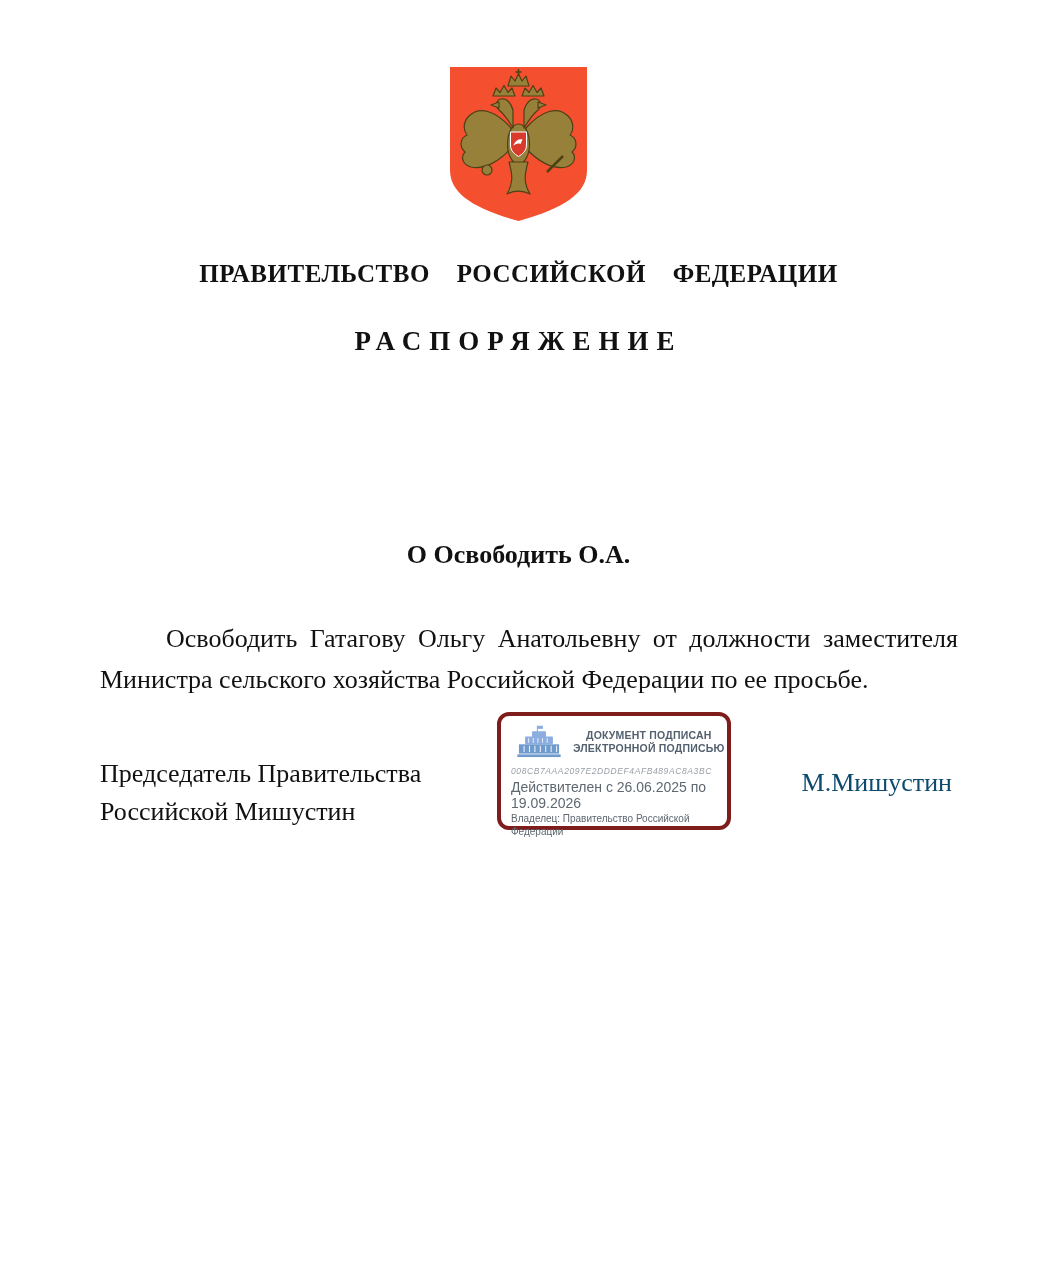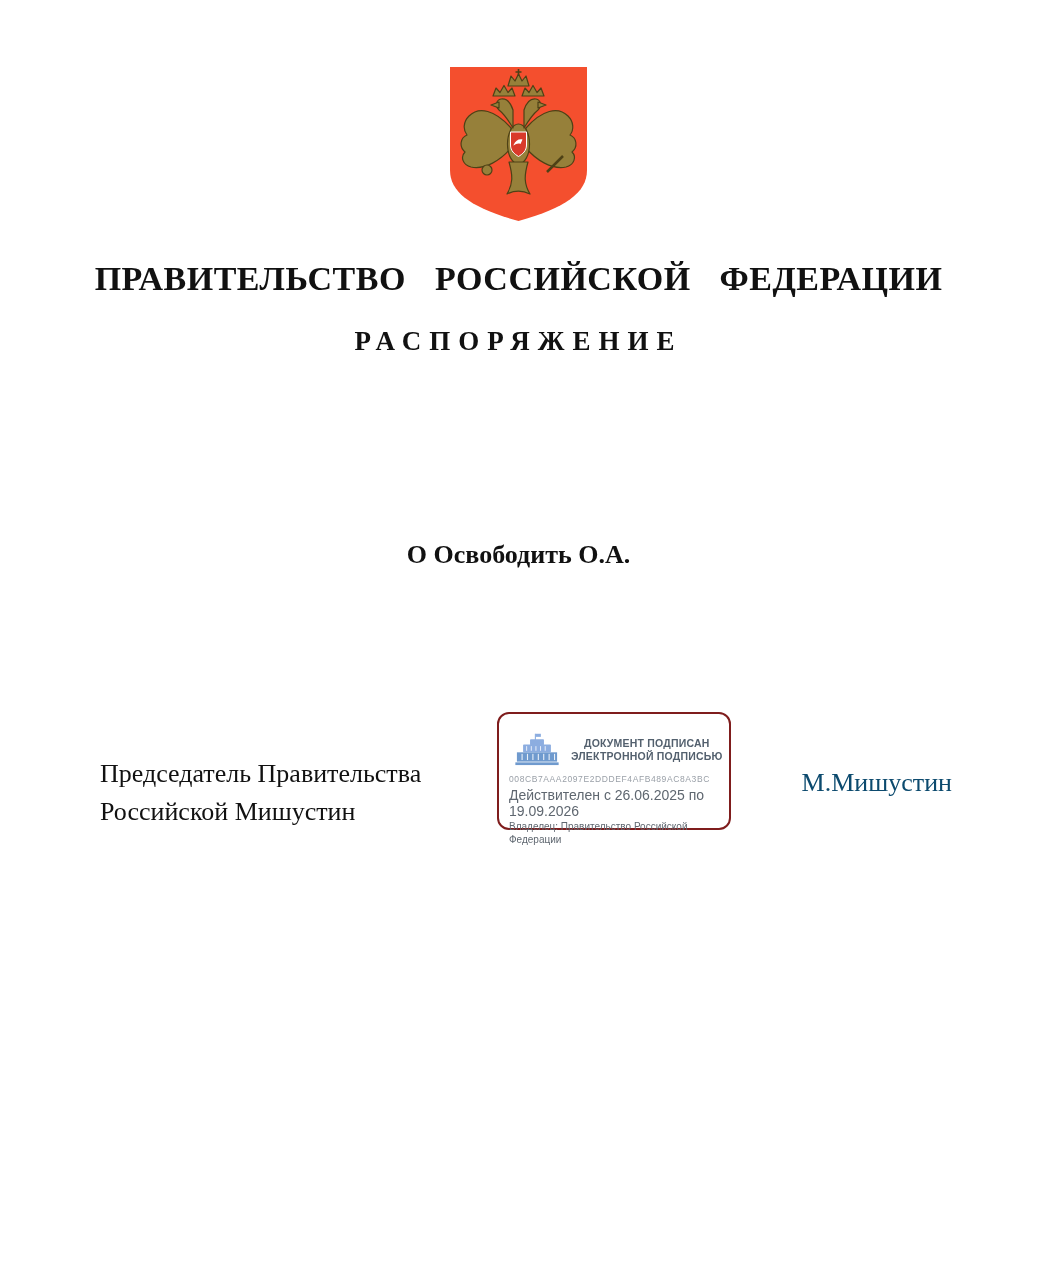--- a/index.html
+++ b/index.html
@@ -8,21 +8,21 @@
     position:relative;
     width:1037px; height:1280px;
     background:#ffffff;
     font-family:"Liberation Serif", serif;
     color:#1a1a1a;
     overflow:hidden;
   }
   .emblem { position:absolute; left:447px; top:66px; width:143px; height:156px; }
   .org-title {
     position:absolute; left:0; top:260px; width:1037px;
-    text-align:center; font-size:34px; font-weight:bold;
+    text-align:center; font-size:25px; font-weight:bold;
     letter-spacing:0.5px; word-spacing:20px; color:#111;
     font-stretch:condensed;
   }
   .doc-type {
     position:absolute; left:0; top:326px; width:1037px;
     text-align:center; font-size:27px; letter-spacing:8px; color:#111;font-weight:bold;
   }
   .date-line {
     position:absolute; left:0; top:376px; width:1037px;
     text-align:center; font-size:27px; word-spacing:5px; color:#111;
@@ -44,33 +44,33 @@
   .sig-title {
     position:absolute; left:100px; top:55px; width:332px;
     text-align:left; font-size:26px; line-height:38px; color:#111;
   }
   .signer-name {
     position:absolute; right:85px; top:68px;
     font-size:26px; color:#0c4a6e;text-align:center;
   }
   .stamp {
     position:absolute; left:497px; top:12px; width:234px; height:118px;
-    border:2px solid #7f1d1d; border-radius:12px; background:#fff;
+    border:4px solid #7f1d1d; border-radius:12px; background:#fff;
     font-family:"Liberation Sans", sans-serif;
-    padding:19px 10px 6px 10px;
+    padding:9px 10px 6px 10px;
   }
   .stamp-top { display:flex; align-items:center; gap:6px; }
   .stamp-icon { flex:0 0 56px; height:34px; }
   .stamp-head {
     flex:1; text-align:center; font-size:10.5px; font-weight:bold;
     line-height:13px; color:#53606e; letter-spacing:0.2px; white-space:nowrap;
   }
   .stamp-cert {
     margin-top:7px; font-size:8.5px; letter-spacing:0.6px;
-    color:#9aa0a8; white-space:nowrap;
+    color:#9aa0a8; white-space:nowrap;font-style:italic;
   }
   .stamp-valid { margin-top:3px; font-size:14px; color:#5f6770; }
   .stamp-owner { margin-top:1px; font-size:10px; line-height:13px; color:#5f6770; width:190px; }
 </style>
 </head>
 <body>
 
 <div class="page">
 
   <div class="emblem">
@@ -94,20 +94,21 @@
       </g>
       <path d="M63.5 66 h16 v13 c0 6 -4 9 -8 11.5 c-4 -2.5 -8 -5.5 -8 -11.5 Z" fill="#d93a2b" stroke="#ffffff" stroke-width="1"></path>
       <path d="M66.5 79 c2 -4.5 5.5 -6.5 9 -5.5 l-2 4.5 c-2.5 -1 -4.5 0 -7 1.5 Z" fill="#ffffff"></path>
     </svg>
   </div>
 
   <div class="org-title">ПРАВИТЕЛЬСТВО РОССИЙСКОЙ ФЕДЕРАЦИИ</div>
   <div class="doc-type">РАСПОРЯЖЕНИЕ</div>
 
   <div class="subject">О Освободить О.А.</div>
+  <p class="body-text">Освободить Гатагову Ольгу Анатольевну от должности заместителя Министра сельского хозяйства Российской Федерации по ее просьбе.</p>
 
   <div class="sign-row">
     <div class="sig-title">
       <div>Председатель Правительства</div>
       <div>Российской Мишустин</div>
     </div>
 
     <div class="stamp">
       <div class="stamp-top">
         <span class="stamp-icon">

